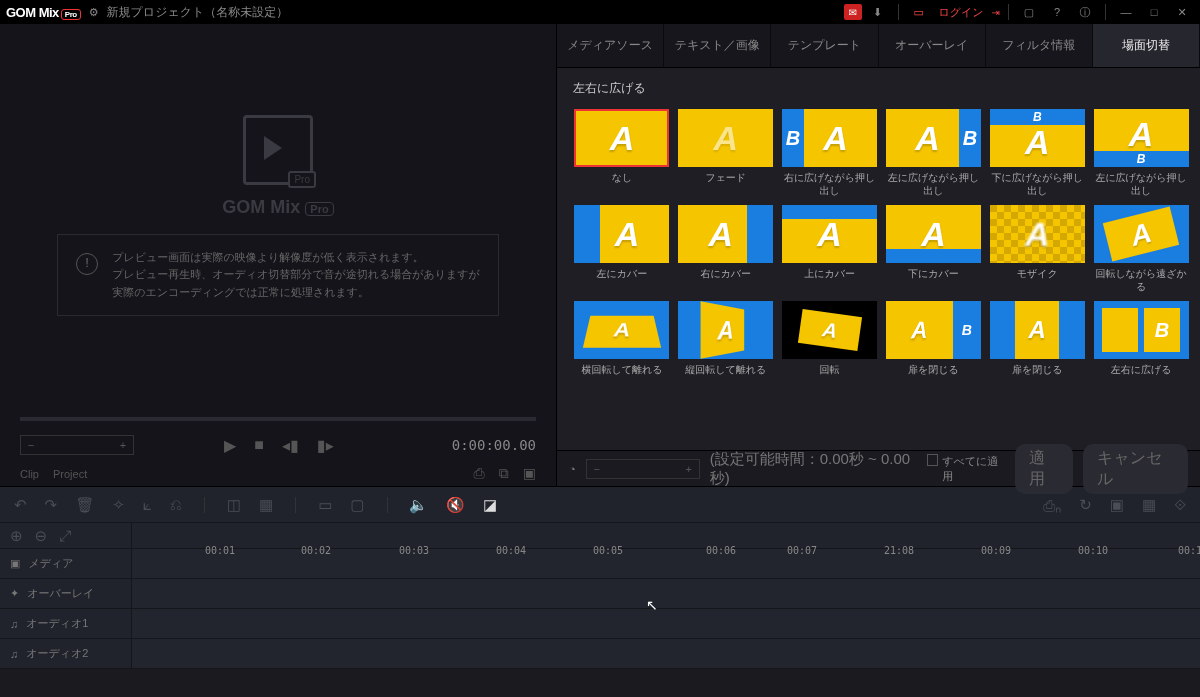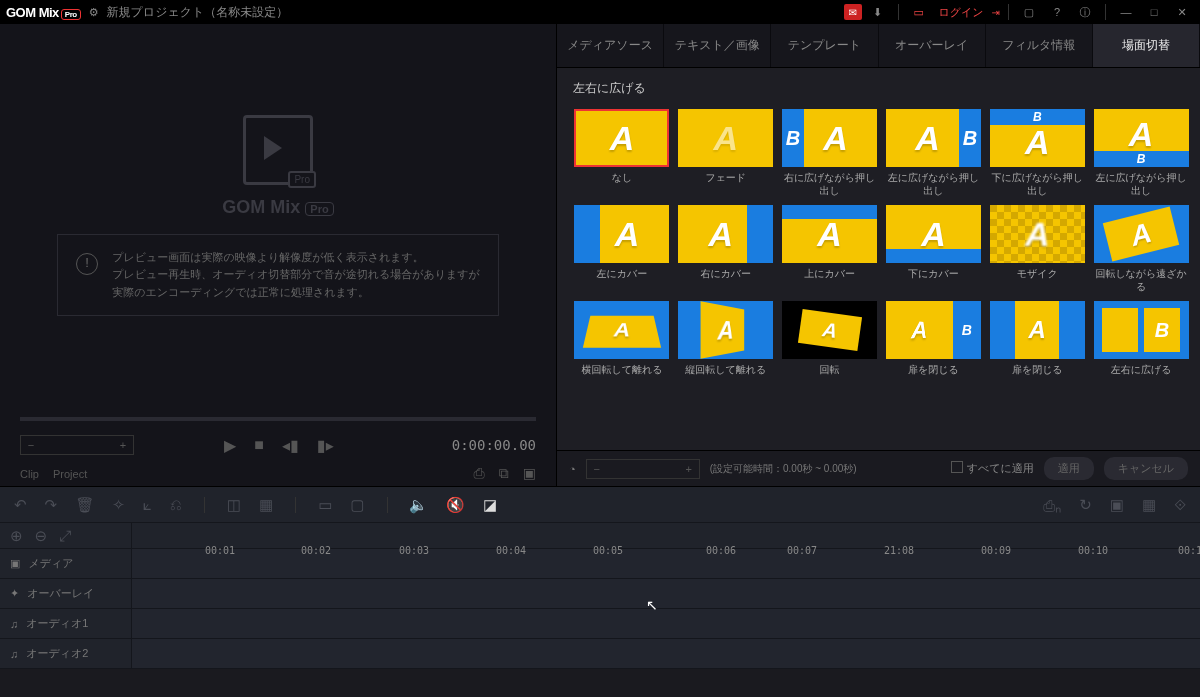--- a/index.html
+++ b/index.html
@@ -46,24 +46,24 @@
 .trans-grid { flex: 1; overflow-y: auto; padding: 0 10px 10px 16px; display: grid; grid-template-columns: repeat(6, 1fr); gap: 8px 6px; align-content: start; }
 .trans-item { display: flex; flex-direction: column; align-items: center; cursor: pointer; }
 .trans-thumb { width: 95px; height: 58px; background: #f5c500; display: flex; align-items: center; justify-content: center; position: relative; overflow: hidden; }
 .trans-item.selected .trans-thumb { outline: 2px solid #e33; outline-offset: -2px; }
 .trans-label { color: #aaa; font-size: 10px; text-align: center; margin-top: 4px; line-height: 1.3; height: 26px; }
 .tA { color: #fff; font-size: 34px; font-weight: bold; font-style: italic; text-shadow: 0 2px 2px rgba(0,0,0,.2); }
 .tB { color: #fff; font-size: 20px; font-weight: bold; font-style: italic; }
 .blue-strip { background: #1a7de0; position: absolute; }
 .panel-footer { height: 36px; border-top: 1px solid #000; display: flex; align-items: center; padding: 0 12px; gap: 10px; background: #1a1a20; }
 .dur-ctrl { display: flex; align-items: center; border: 1px solid #333; height: 20px; }
-.dur-hint { color: #777; font-size: 10px; }
+.dur-hint { color: #777; font-size: 15px; }
 .chk { display: flex; align-items: flex-start; gap: 4px; color: #888; font-size: 11px; margin-left: auto; }
 .chk-box { width: 12px; height: 12px; border: 1px solid #555; }
-.apply-btn { padding: 4px 14px; background: #2a2a32; color: #666; font-size: 11px; border-radius: 10px; cursor: pointer; }
+.apply-btn { padding: 4px 14px; background: #2a2a32; color: #666; font-size: 16px; border-radius: 10px; cursor: pointer; }
 
 .timeline { background: #20232b; border-top: 1px solid #000; }
 .tl-toolbar { height: 36px; display: flex; align-items: center; padding: 0 14px; gap: 18px; border-bottom: 1px solid #14161c; }
 .tl-tool { color: #4a4d56; font-size: 15px; cursor: pointer; }
 .tl-tool.active { color: #ddd; }
 .tl-spacer { flex: 1; }
 .tl-ruler-row { height: 26px; display: flex; border-bottom: 1px solid #14161c; }
 .tl-left { width: 132px; display: flex; align-items: center; padding: 0 10px; gap: 12px; color: #777; border-right: 1px solid #14161c; }
 .tl-ruler { flex: 1; position: relative; display: flex; align-items: center; }
 .ruler-mark { position: absolute; font-size: 10px; color: #888; font-family: monospace; transform: translateX(-50%); margin-top: 30px; }

